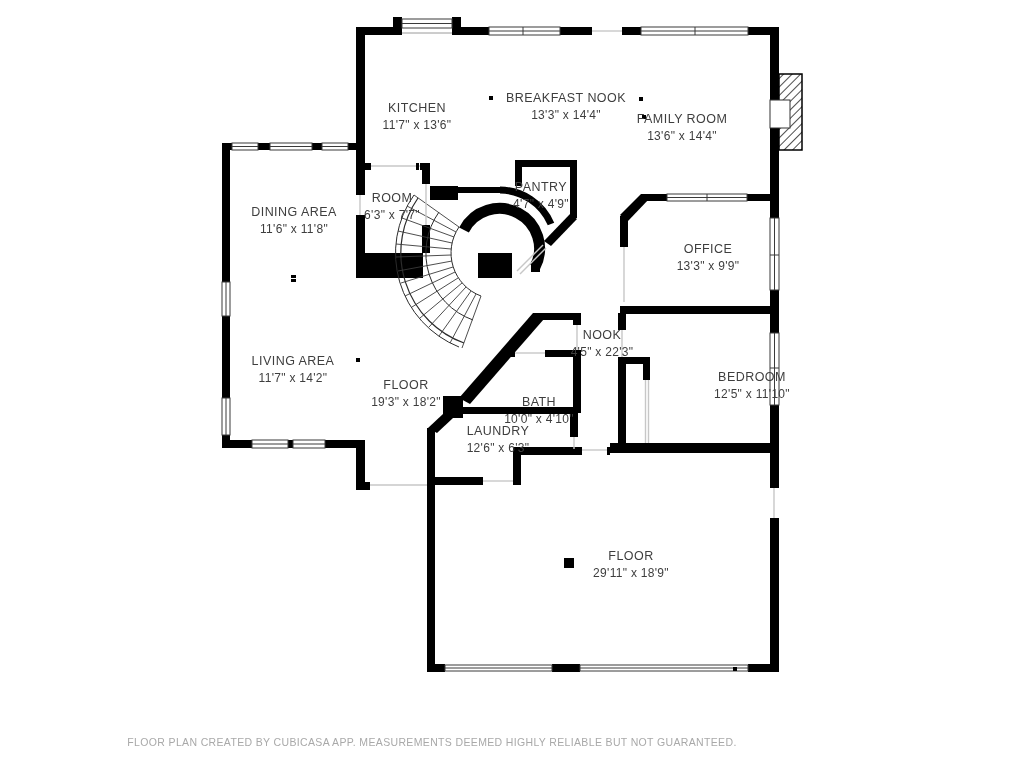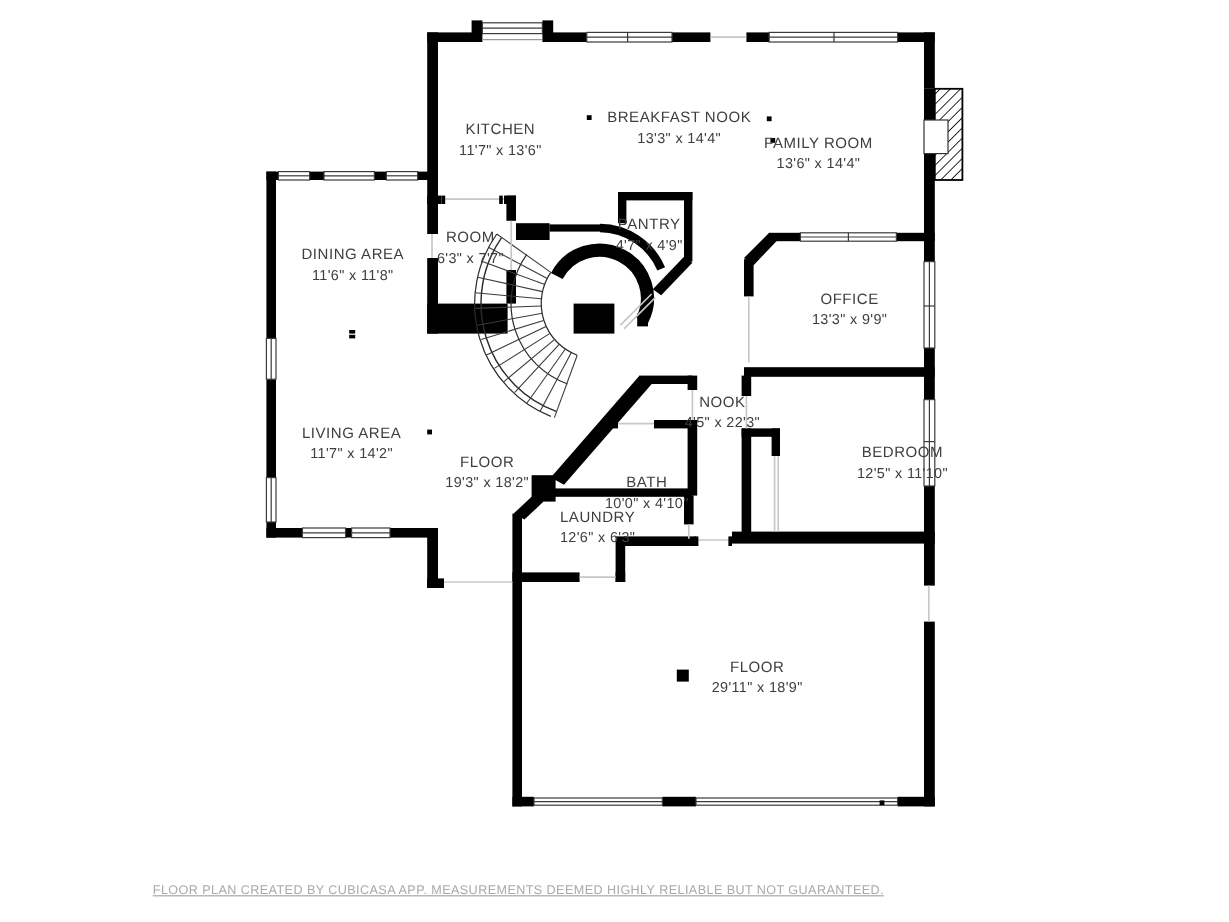--- a/index.html
+++ b/index.html
@@ -4,21 +4,21 @@
 <style>
   html,body{margin:0;padding:0;background:#fff;}
   .stage{position:relative;width:864px;height:768px;background:#ffffff;overflow:hidden;
          font-family:"Liberation Sans",sans-serif;}
   svg{position:absolute;left:0;top:0;}
   .lbl{position:absolute;transform:translate(-50%,-50%);text-align:center;color:#3e3e3e;
        white-space:nowrap;line-height:1.1;}
   .lbl .rname{font-size:12.5px;letter-spacing:.45px;}
   .lbl .rdims{font-size:12px;margin-top:3px;letter-spacing:.3px;}
   .footer{position:absolute;left:50%;top:736px;transform:translateX(-50%);
-          font-size:10.5px;color:#a9a9a9;letter-spacing:.35px;white-space:nowrap;text-decoration:underline;}
+          font-size:10.5px;color:#a9a9a9;letter-spacing:.35px;white-space:nowrap;}
 </style>
 </head>
 <body>
 
 <div class="stage">
 
 <svg width="1024" height="768" viewBox="0 0 1024 768">
   <defs>
     <pattern id="hatch" width="6" height="6" patternUnits="userSpaceOnUse" patternTransform="rotate(45)">
       <rect width="6" height="6" fill="#ffffff"></rect>

